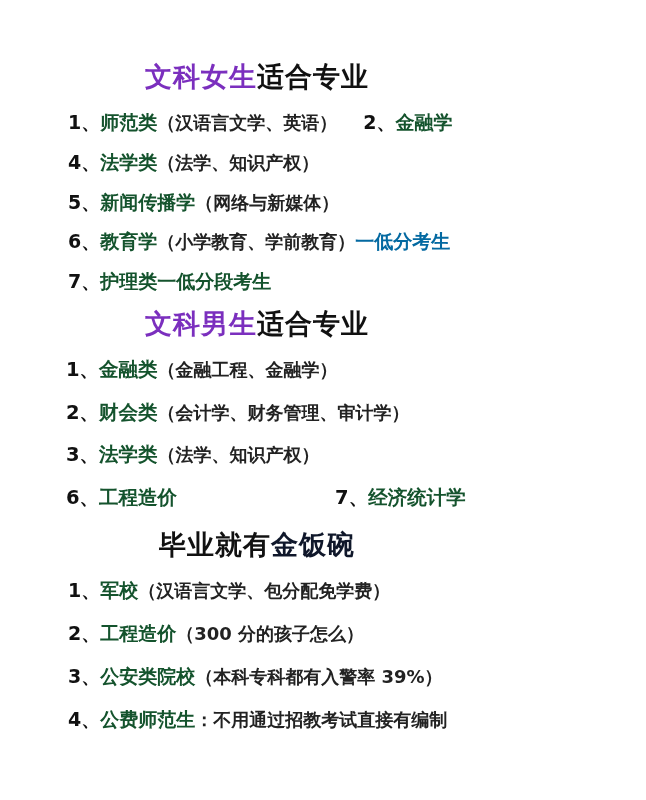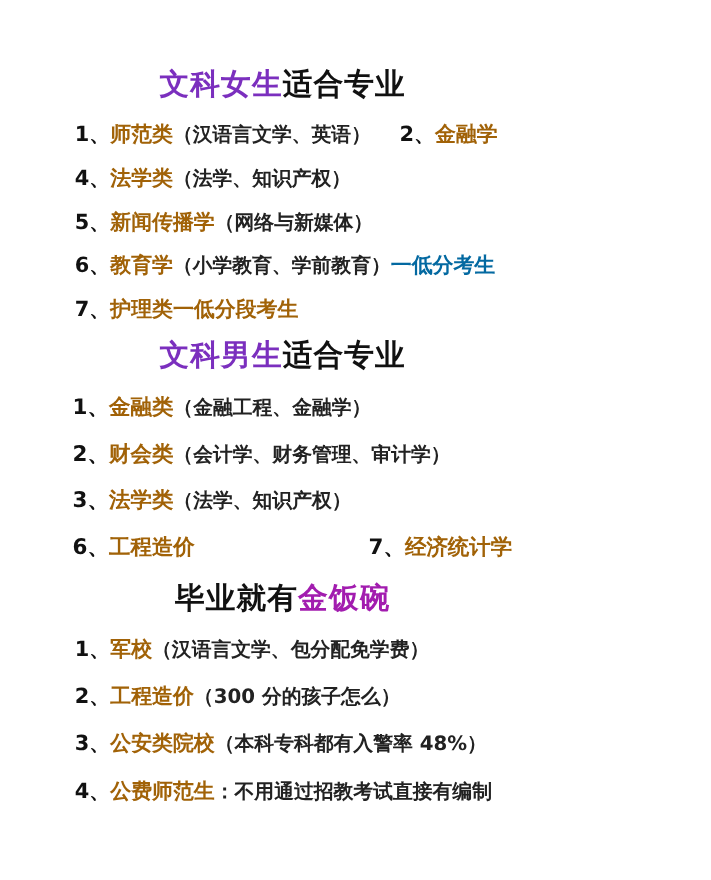--- a/index.html
+++ b/index.html
@@ -27,39 +27,39 @@
   .section-title {
     text-align: center;
     font-size: 27px;
     font-weight: bold;
     letter-spacing: 1px;
     margin: 0 0 14px 0;
     line-height: 1.25;
   }
   .t-purple { color: #7B2FBE; }
   .t-dark { color: #111111; }
-  .t-magenta { color: #a21caf; }
+  .t-magenta { color: #0f172a; }
 
   .lines {
     padding: 0 16px 0 34px;
   }
   .line {
     display: block;
     font-size: 19px;
     line-height: 1.52;
     margin-bottom: 9px;
     white-space: nowrap;
   }
   .num {
     font-weight: bold;
     color: #111111;
   }
   .key {
     font-weight: bold;
-    color: #a16207;
+    color: #14532d;
   }
   .sub {
     font-weight: bold;
     color: #222222;
     font-size: 18px;
   }
   .tail {
     font-weight: bold;
     color: #0369a1;
   }
@@ -132,21 +132,21 @@
       <span class="t-dark">毕业就有</span><span class="t-magenta">金饭碗</span>
     </div>
     <div class="lines">
       <div class="line">
         <span class="num">1、</span><span class="key">军校</span><span class="sub">（汉语言文学、包分配免学费）</span>
       </div>
       <div class="line">
         <span class="num">2、</span><span class="key">工程造价</span><span class="sub">（300 分的孩子怎么）</span>
       </div>
       <div class="line">
-        <span class="num">3、</span><span class="key">公安类院校</span><span class="sub">（本科专科都有入警率 48%）</span>
+        <span class="num">3、</span><span class="key">公安类院校</span><span class="sub">（本科专科都有入警率 39%）</span>
       </div>
       <div class="line">
         <span class="num">4、</span><span class="key">公费师范生</span><span class="sub">：不用通过招教考试直接有编制</span>
       </div>
 
     </div>
   </div>
 
 </div>
 

